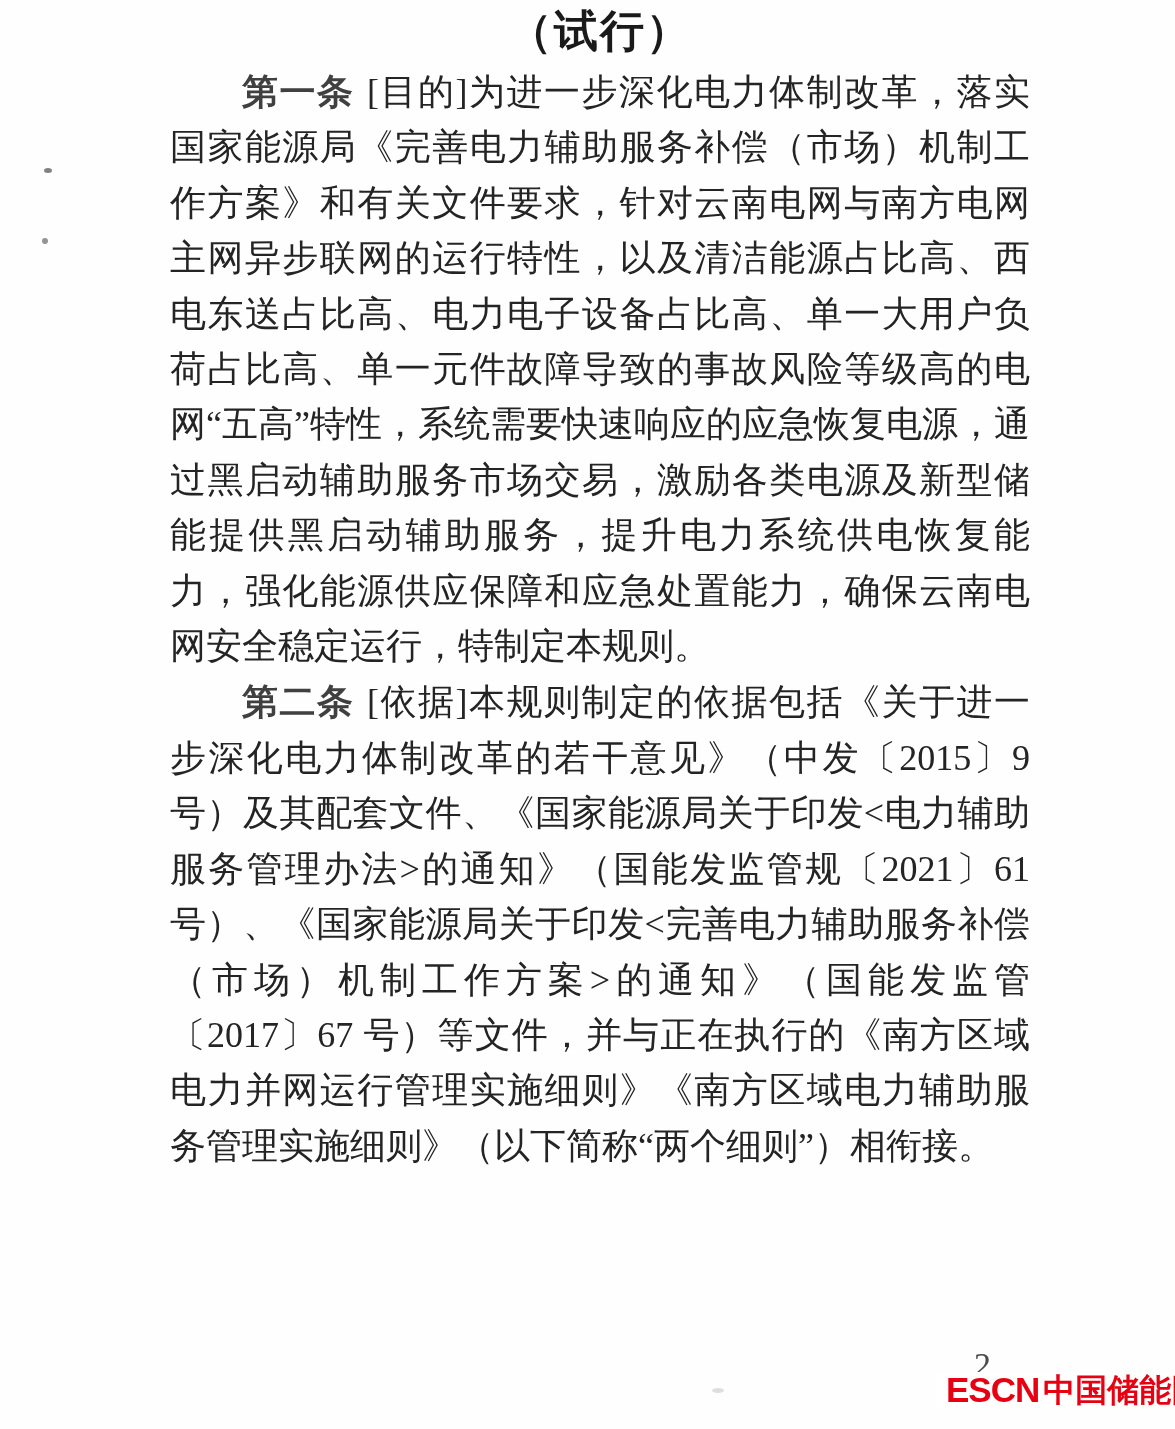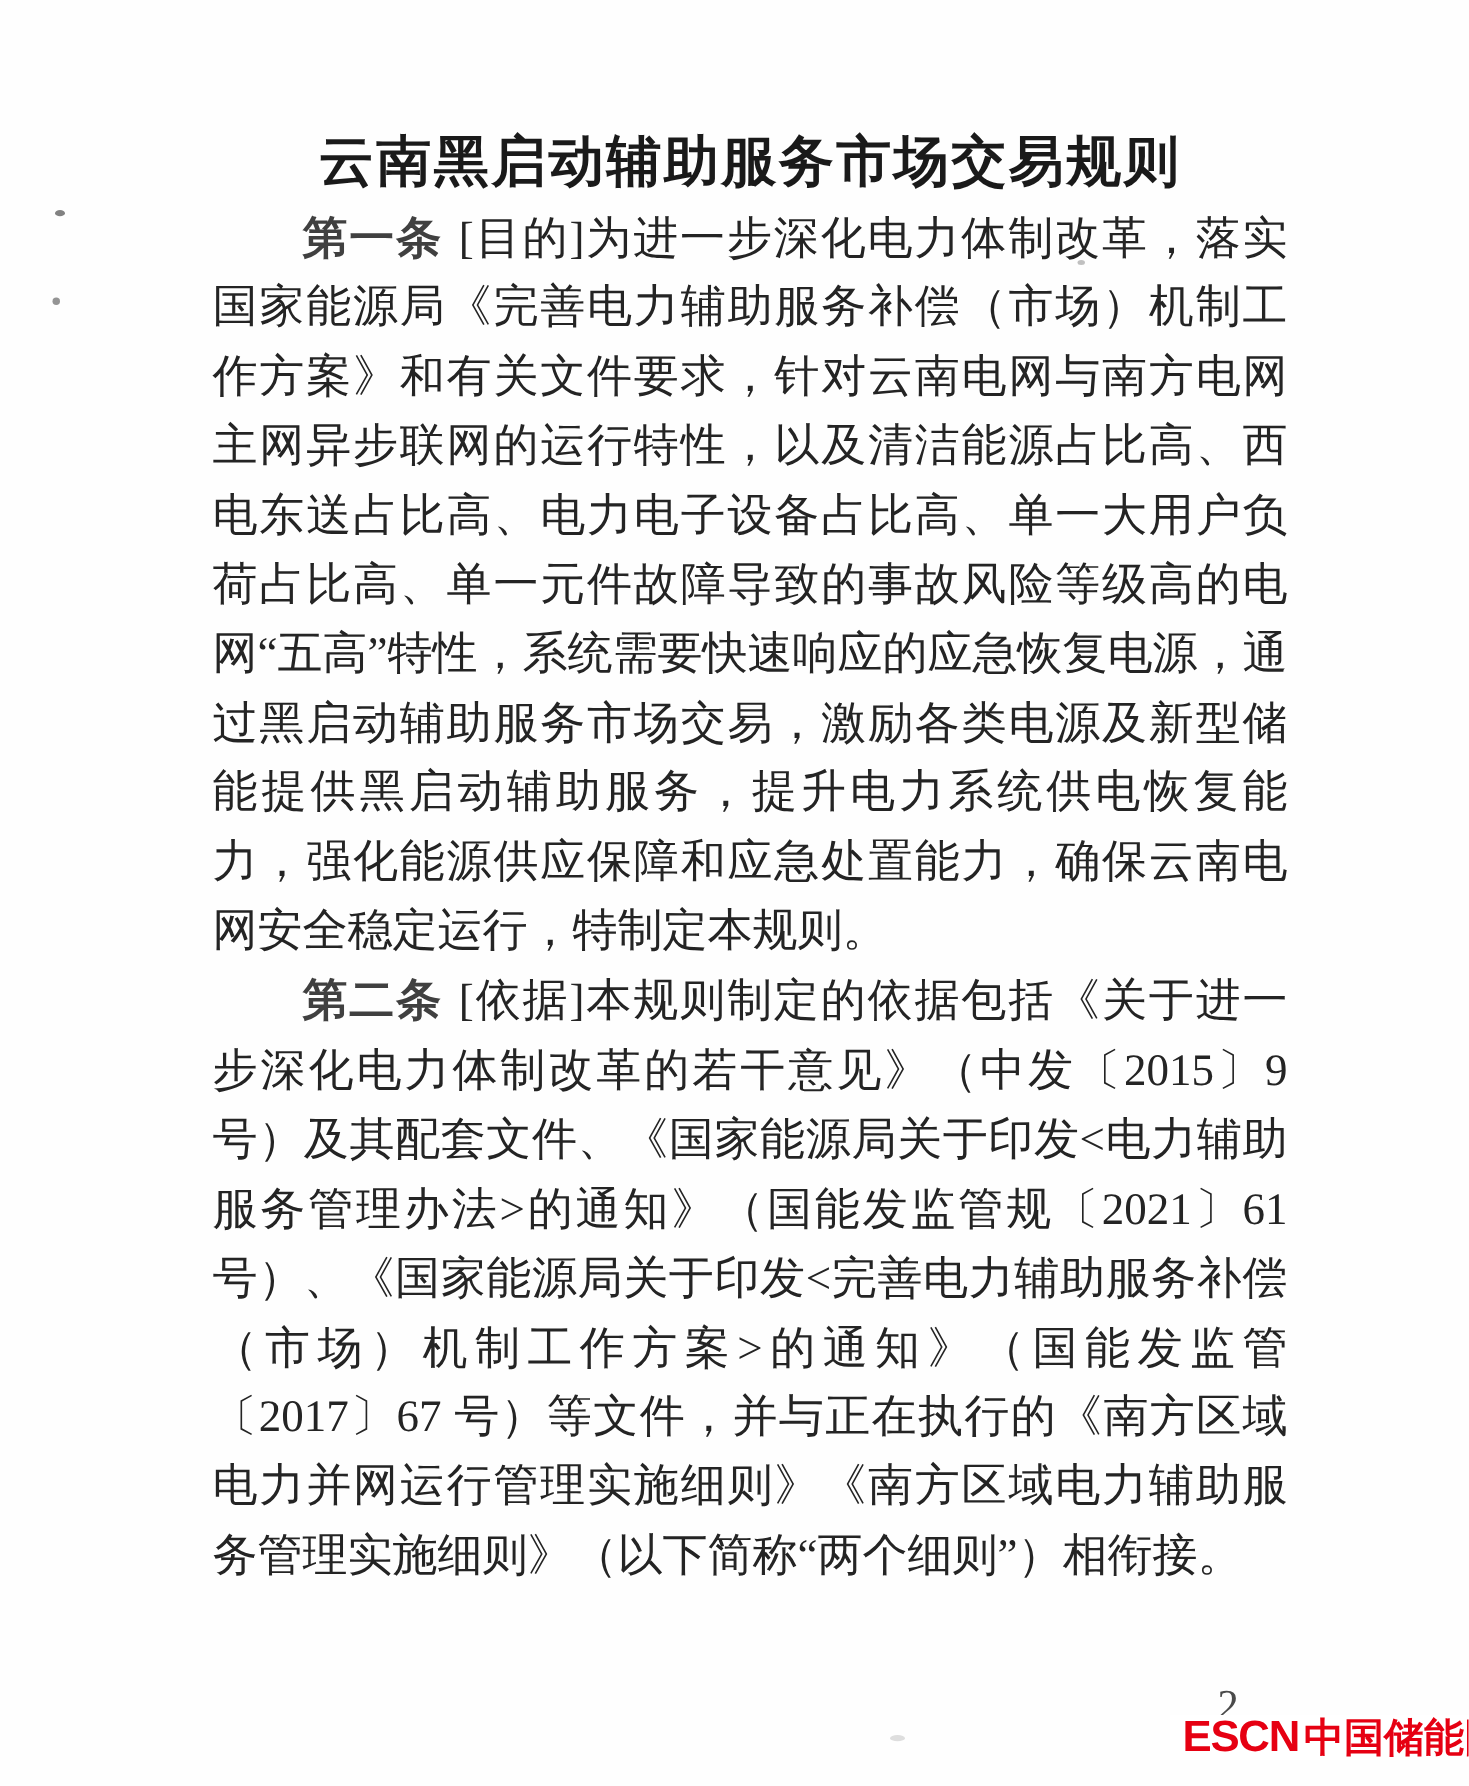--- a/index.html
+++ b/index.html
@@ -113,21 +113,21 @@
 <body>
 
 <div class="page">
 
   <div class="speck s1"></div>
   <div class="speck s2"></div>
   <div class="speck s3"></div>
   <div class="speck s4"></div>
 
   <div class="content">
-    <h1 class="doc-title">云南黑启动辅助服务市场交易规则</h1>
+    <h1 class="doc-subtitle">（试行）</h1>
 
     <div class="body-text">
       <p><span class="article-lead">第一条</span><span>[目的]为进一步深化电力体制改革，落实国家能源局《完善电力辅助服务补偿（市场）机制工作方案》和有关文件要求，针对云南电网与南方电网主网异步联网的运行特性，以及清洁能源占比高、西电东送占比高、电力电子设备占比高、单一大用户负荷占比高、单一元件故障导致的事故风险等级高的电网“五高”特性，系统需要快速响应的应急恢复电源，通过黑启动辅助服务市场交易，激励各类电源及新型储能提供黑启动辅助服务，提升电力系统供电恢复能力，强化能源供应保障和应急处置能力，确保云南电网安全稳定运行，特制定本规则。</span></p>
       <p><span class="article-lead">第二条</span><span>[依据]本规则制定的依据包括《关于进一步深化电力体制改革的若干意见》（中发〔2015〕9 号）及其配套文件、《国家能源局关于印发&lt;电力辅助服务管理办法&gt;的通知》（国能发监管规〔2021〕61 号）、《国家能源局关于印发&lt;完善电力辅助服务补偿（市场）机制工作方案&gt;的通知》（国能发监管〔2017〕67 号）等文件，并与正在执行的《南方区域电力并网运行管理实施细则》《南方区域电力辅助服务管理实施细则》（以下简称“两个细则”）相衔接。</span></p>
 
     </div>
   </div>
 
   <div class="page-number">2</div>
 

